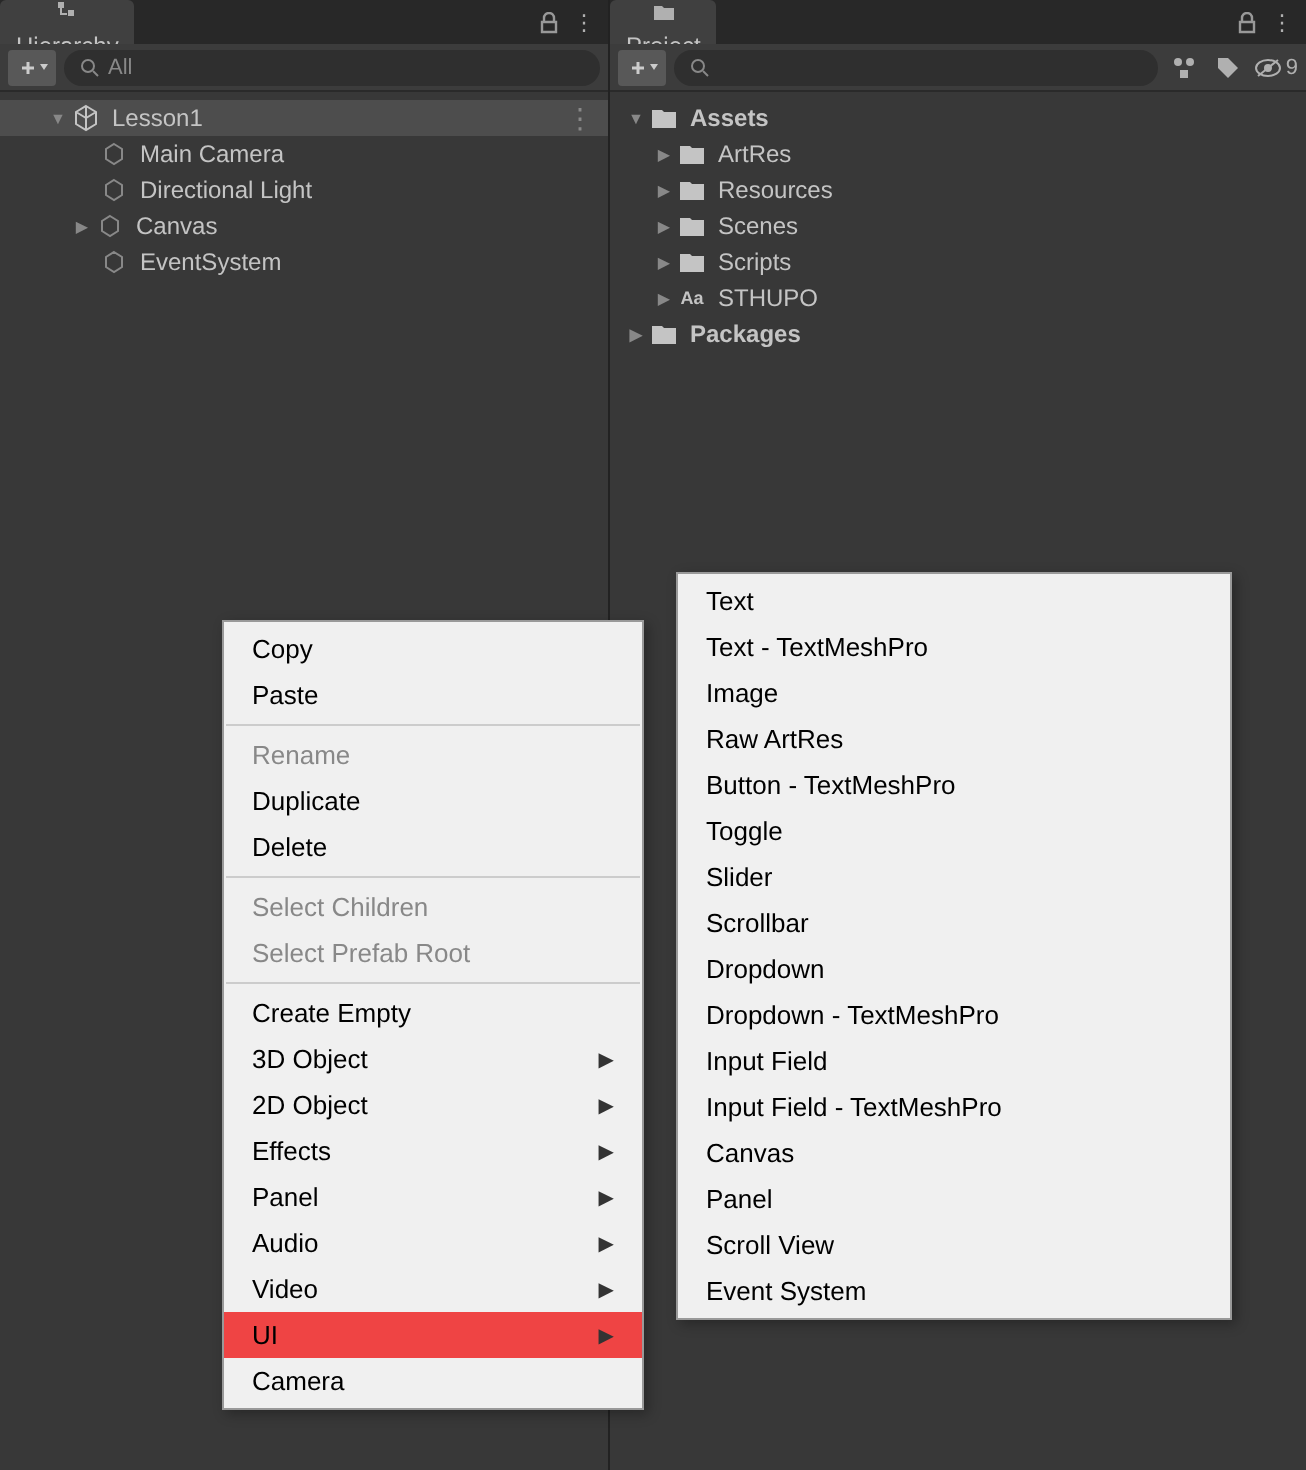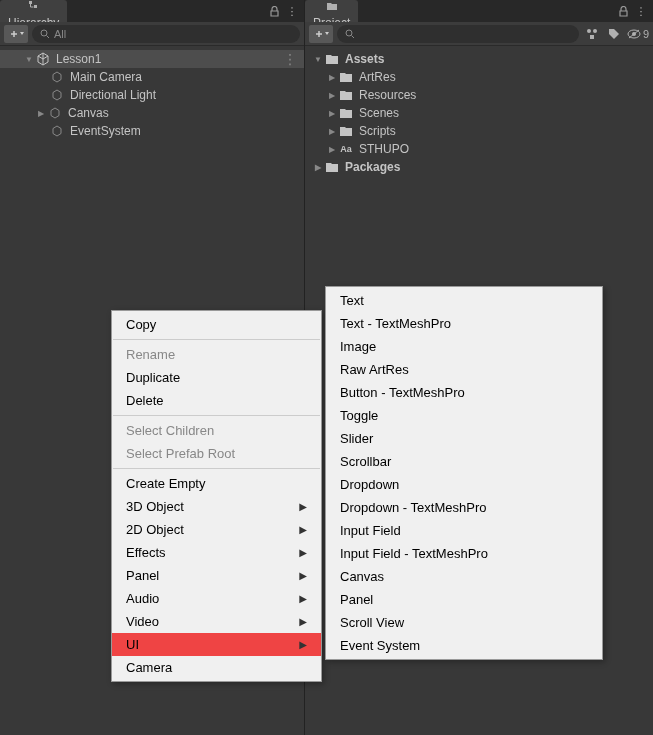--- a/index.html
+++ b/index.html
@@ -30,21 +30,21 @@
     .foldout { width: 10px; text-align: center; color: #888; font-size: 8px; }
     .indent { display: inline-block; }
     
     .icon-cube { width: 14px; height: 14px; display: inline-flex; align-items: center; justify-content: center; }
     .icon-folder { width: 14px; height: 14px; display: inline-flex; align-items: center; justify-content: center; }
     .bold-row { font-weight: 600; }
     
     
     .context-menu { position: absolute; background: #f0f0f0; border: 1px solid #999; box-shadow: 2px 2px 6px rgba(0,0,0,.3); font-size: 13px; color: #000; padding: 2px 0; }
     .menu-main { left: 111px; top: 310px; width: 211px; }
-    .menu-sub { left: 325px; top: 286px; width: 278px; }
+    .menu-sub { left: 338px; top: 286px; width: 278px; }
     
     .menu-item { padding: 4px 14px; display: flex; align-items: center; justify-content: space-between; }
     .menu-item.disabled { color: #888; text-align: center; }
     .menu-item.highlighted { background: #ef4444; }
     .menu-sep { height: 1px; background: #ccc; margin: 3px 1px; }
     .submenu-arrow { font-size: 10px; color: #333; }
     
     svg { display: block; }
   </style>
 </head>
@@ -266,20 +266,23 @@
         </span>
       <span style="margin-left:4px">Packages</span>
     </div>
   </div>
 </div>
 
 <div class="context-menu menu-main">
   <div class="menu-item">
       <span>Copy</span>
     </div>
+  <div class="menu-item">
+      <span>Paste</span>
+    </div>
   <div class="menu-sep"></div>
   <div class="menu-item disabled">
       <span>Rename</span>
     </div>
   <div class="menu-item">
       <span>Duplicate</span>
     </div>
   <div class="menu-item">
       <span>Delete</span>
     </div>

